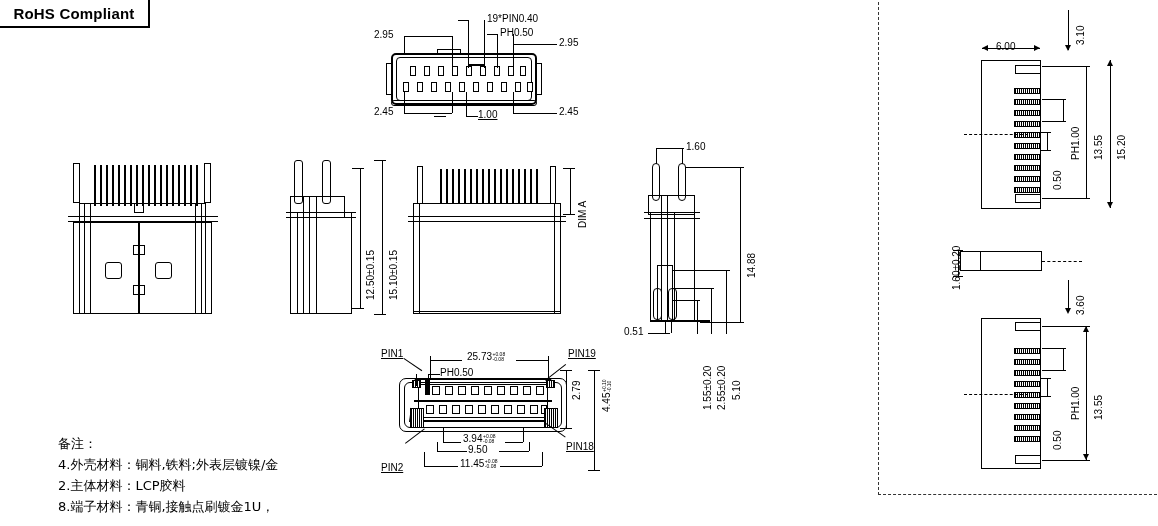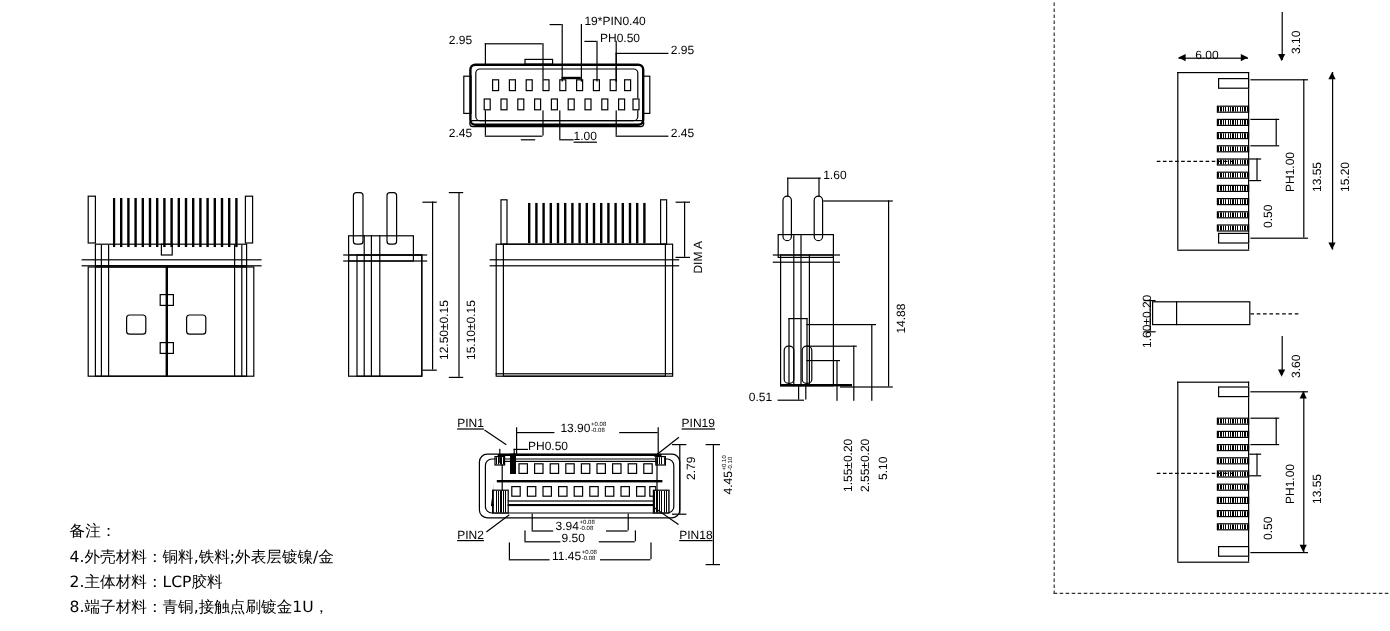--- a/index.html
+++ b/index.html
@@ -55,20 +55,23 @@
   .arr-l{border-top:3px solid transparent;border-bottom:3px solid transparent;border-right:6px solid #000;}
   .arr-r{border-top:3px solid transparent;border-bottom:3px solid transparent;border-left:6px solid #000;}
   .arr-u{border-left:3px solid transparent;border-right:3px solid transparent;border-bottom:6px solid #000;}
   .arr-d{border-left:3px solid transparent;border-right:3px solid transparent;border-top:6px solid #000;}
 </style>
 </head>
 <body>
 
 <div class="sheet">
 
+  <div id="rohs">
+    <span>RoHS Compliant</span>
+  </div>
 
   <div id="right-frame"></div>
 
   <div>
 
     <div class="box2" style="left:391px;top:53px;width:146px;height:52px;border-radius:5px;"></div>
     <div class="box" style="left:396px;top:57px;width:136px;height:44px;border-radius:4px;"></div>
 
     <div class="box" style="left:386px;top:63px;width:7px;height:32px;"></div>
     <div class="box" style="left:535px;top:63px;width:7px;height:32px;"></div>
@@ -326,28 +329,28 @@
 
     <div class="pad" style="left:410px;top:408px;width:14px;height:20px;"></div>
     <div class="pad" style="left:544px;top:408px;width:14px;height:20px;"></div>
     <div class="pad" style="left:412px;top:380px;width:9px;height:8px;"></div>
     <div class="pad" style="left:546px;top:380px;width:9px;height:8px;"></div>
 
     <div class="pinf" style="left:425px;top:378px;width:5px;height:17px;"></div>
 
     <div class="pinlbl" style="left:381px;top:348px;">PIN1</div>
     <div class="ln" style="left:404px;top:358px;width:22px;height:1px;transform:rotate(34deg);transform-origin:0 0;"></div>
-    <div class="pinlbl" style="left:381px;top:441px;">PIN2</div>
+    <div class="pinlbl" style="left:381px;top:462px;">PIN2</div>
     <div class="ln" style="left:405px;top:443px;width:24px;height:1px;transform:rotate(-37deg);transform-origin:0 0;"></div>
     <div class="pinlbl" style="left:568px;top:348px;">PIN19</div>
     <div class="ln" style="left:545px;top:380px;width:26px;height:1px;transform:rotate(-38deg);transform-origin:0 0;"></div>
     <div class="pinlbl" style="left:566px;top:441px;">PIN18</div>
     <div class="ln" style="left:546px;top:423px;width:24px;height:1px;transform:rotate(35deg);transform-origin:0 0;"></div>
 
-    <div class="dim" style="left:467px;top:352px;"><span>13.90</span><span class="tol"><span>+0.08</span><span>-0.08</span></span></div>
+    <div class="dim" style="left:467px;top:352px;"><span>25.73</span><span class="tol"><span>+0.08</span><span>-0.08</span></span></div>
     <div class="ln h" style="left:430px;top:360px;width:32px;"></div>
     <div class="ln h" style="left:516px;top:360px;width:32px;"></div>
     <div class="ln v" style="left:430px;top:356px;height:24px;"></div>
     <div class="ln v" style="left:548px;top:356px;height:24px;"></div>
 
     <div class="dim" style="left:440px;top:368px;">PH0.50</div>
     <div class="ln h" style="left:428px;top:374px;width:12px;"></div>
     <div class="ln v" style="left:428px;top:374px;height:12px;"></div>
     <div class="ln v" style="left:416px;top:374px;height:12px;"></div>
 

